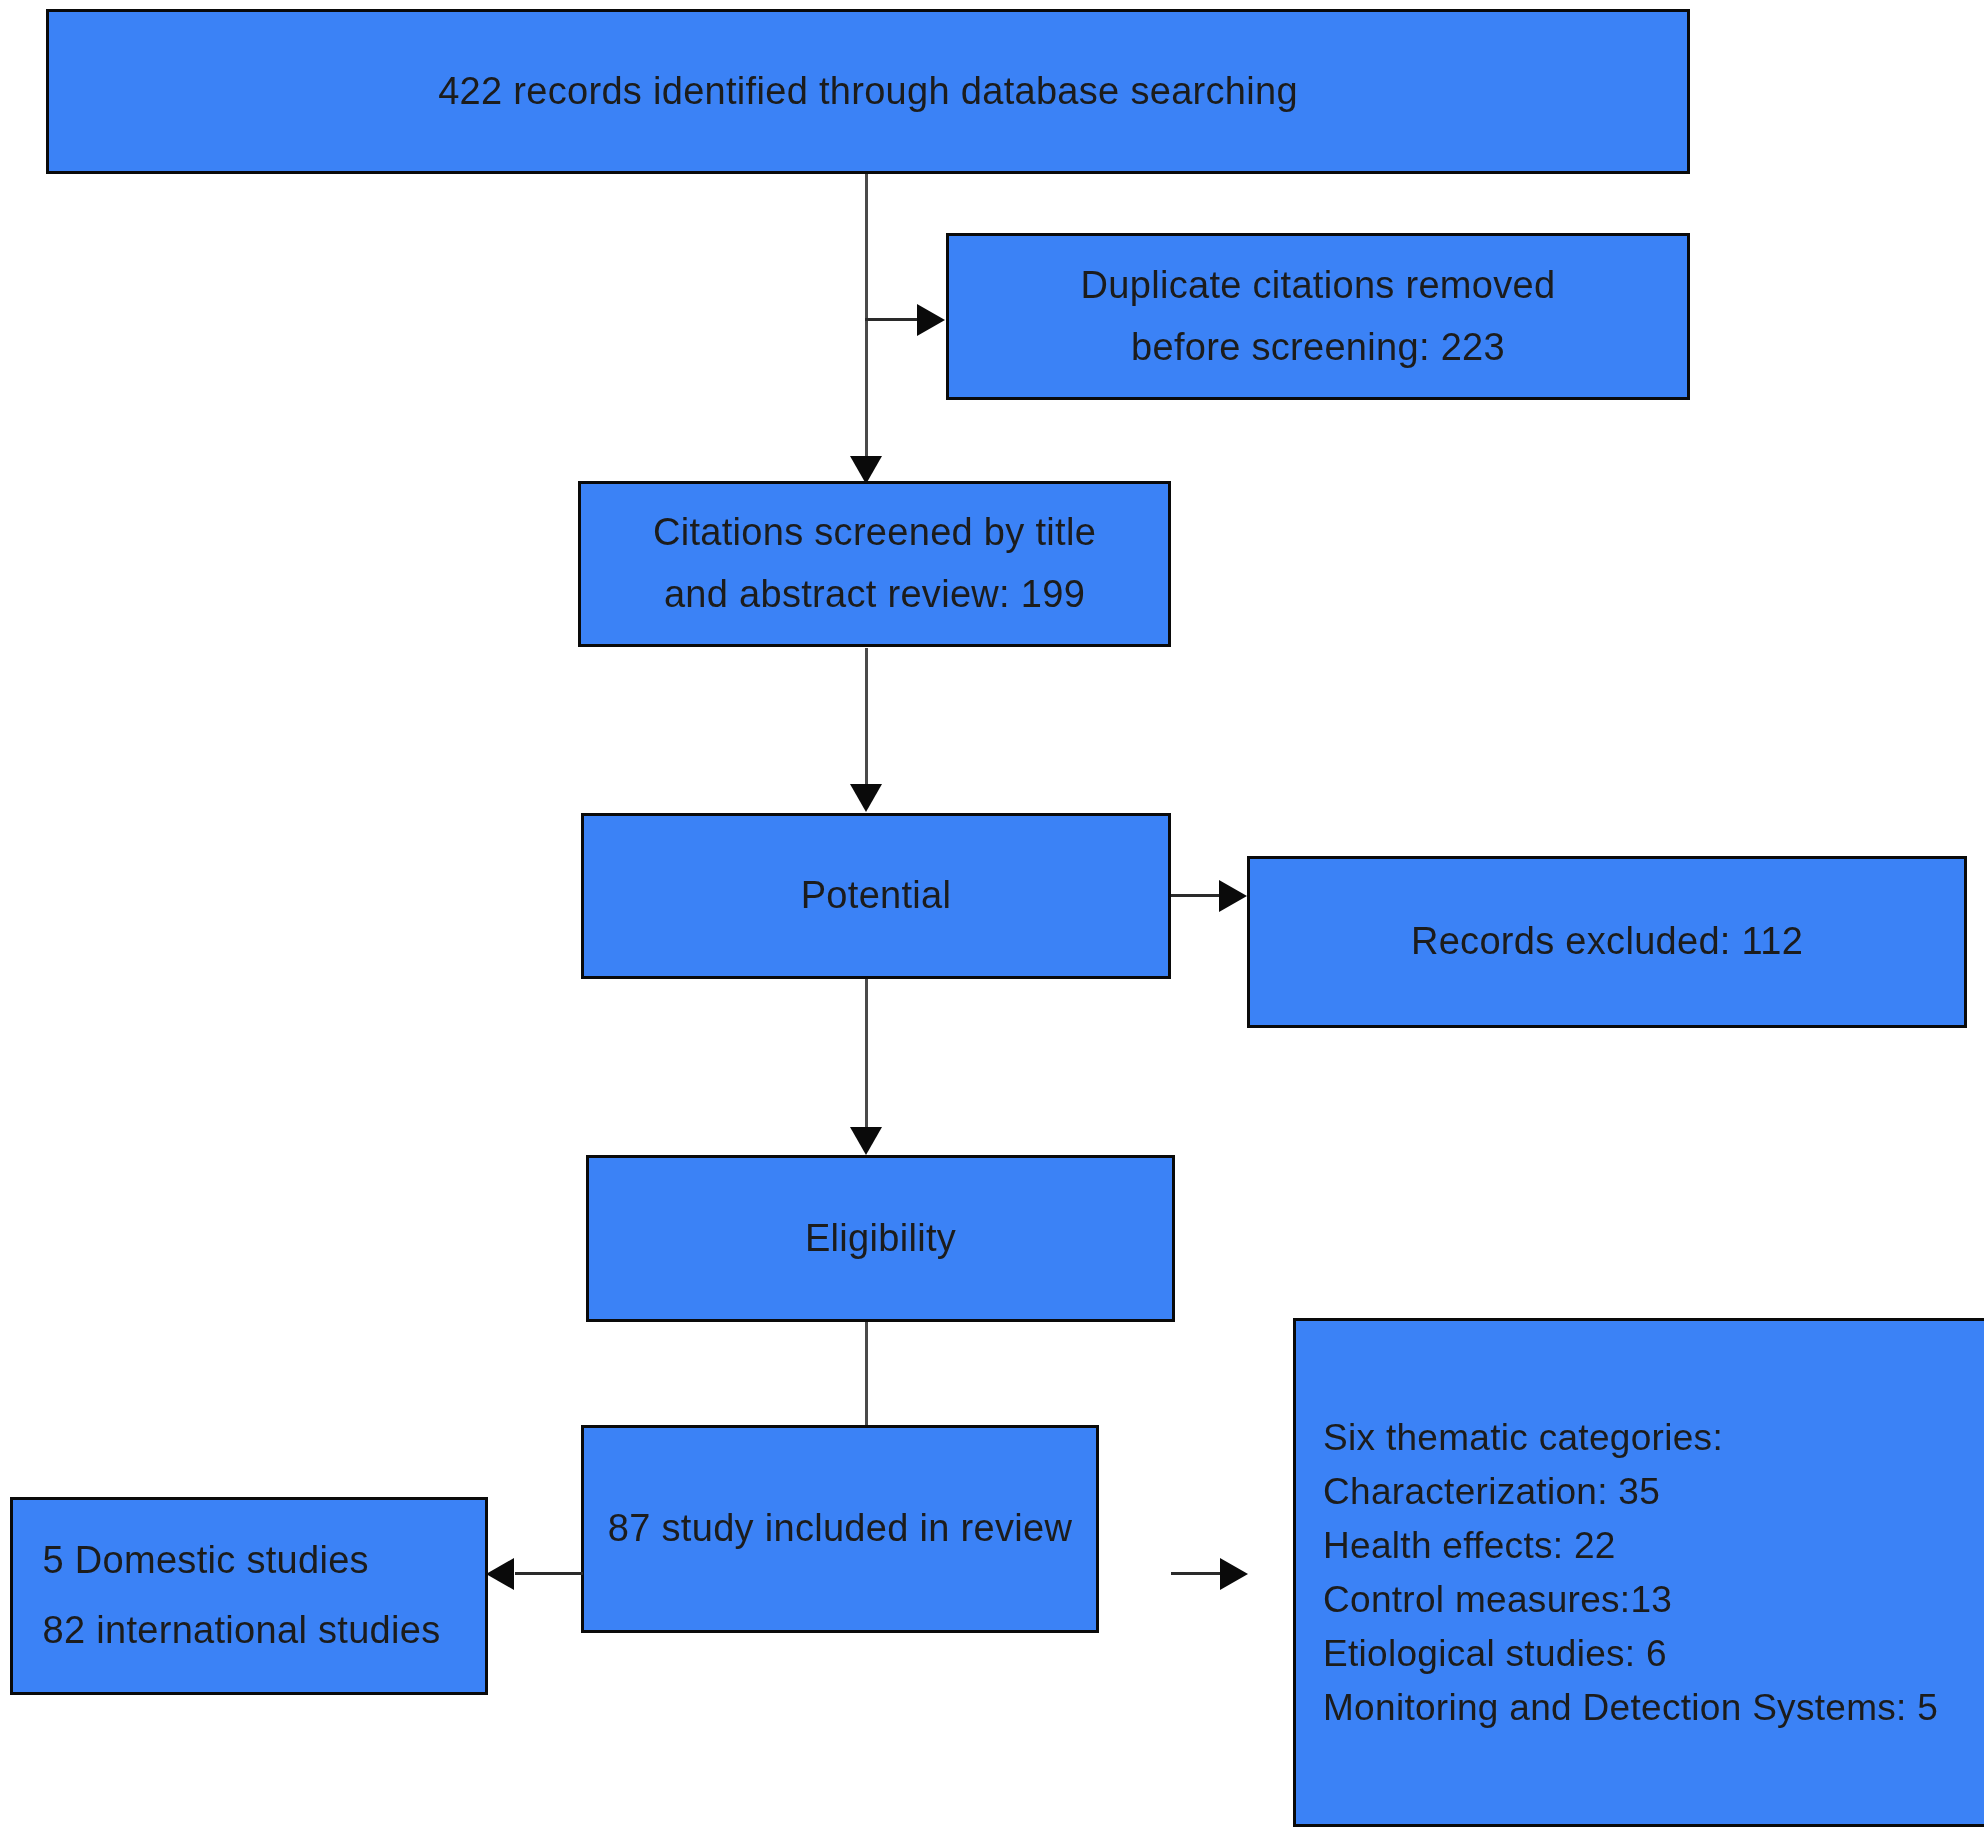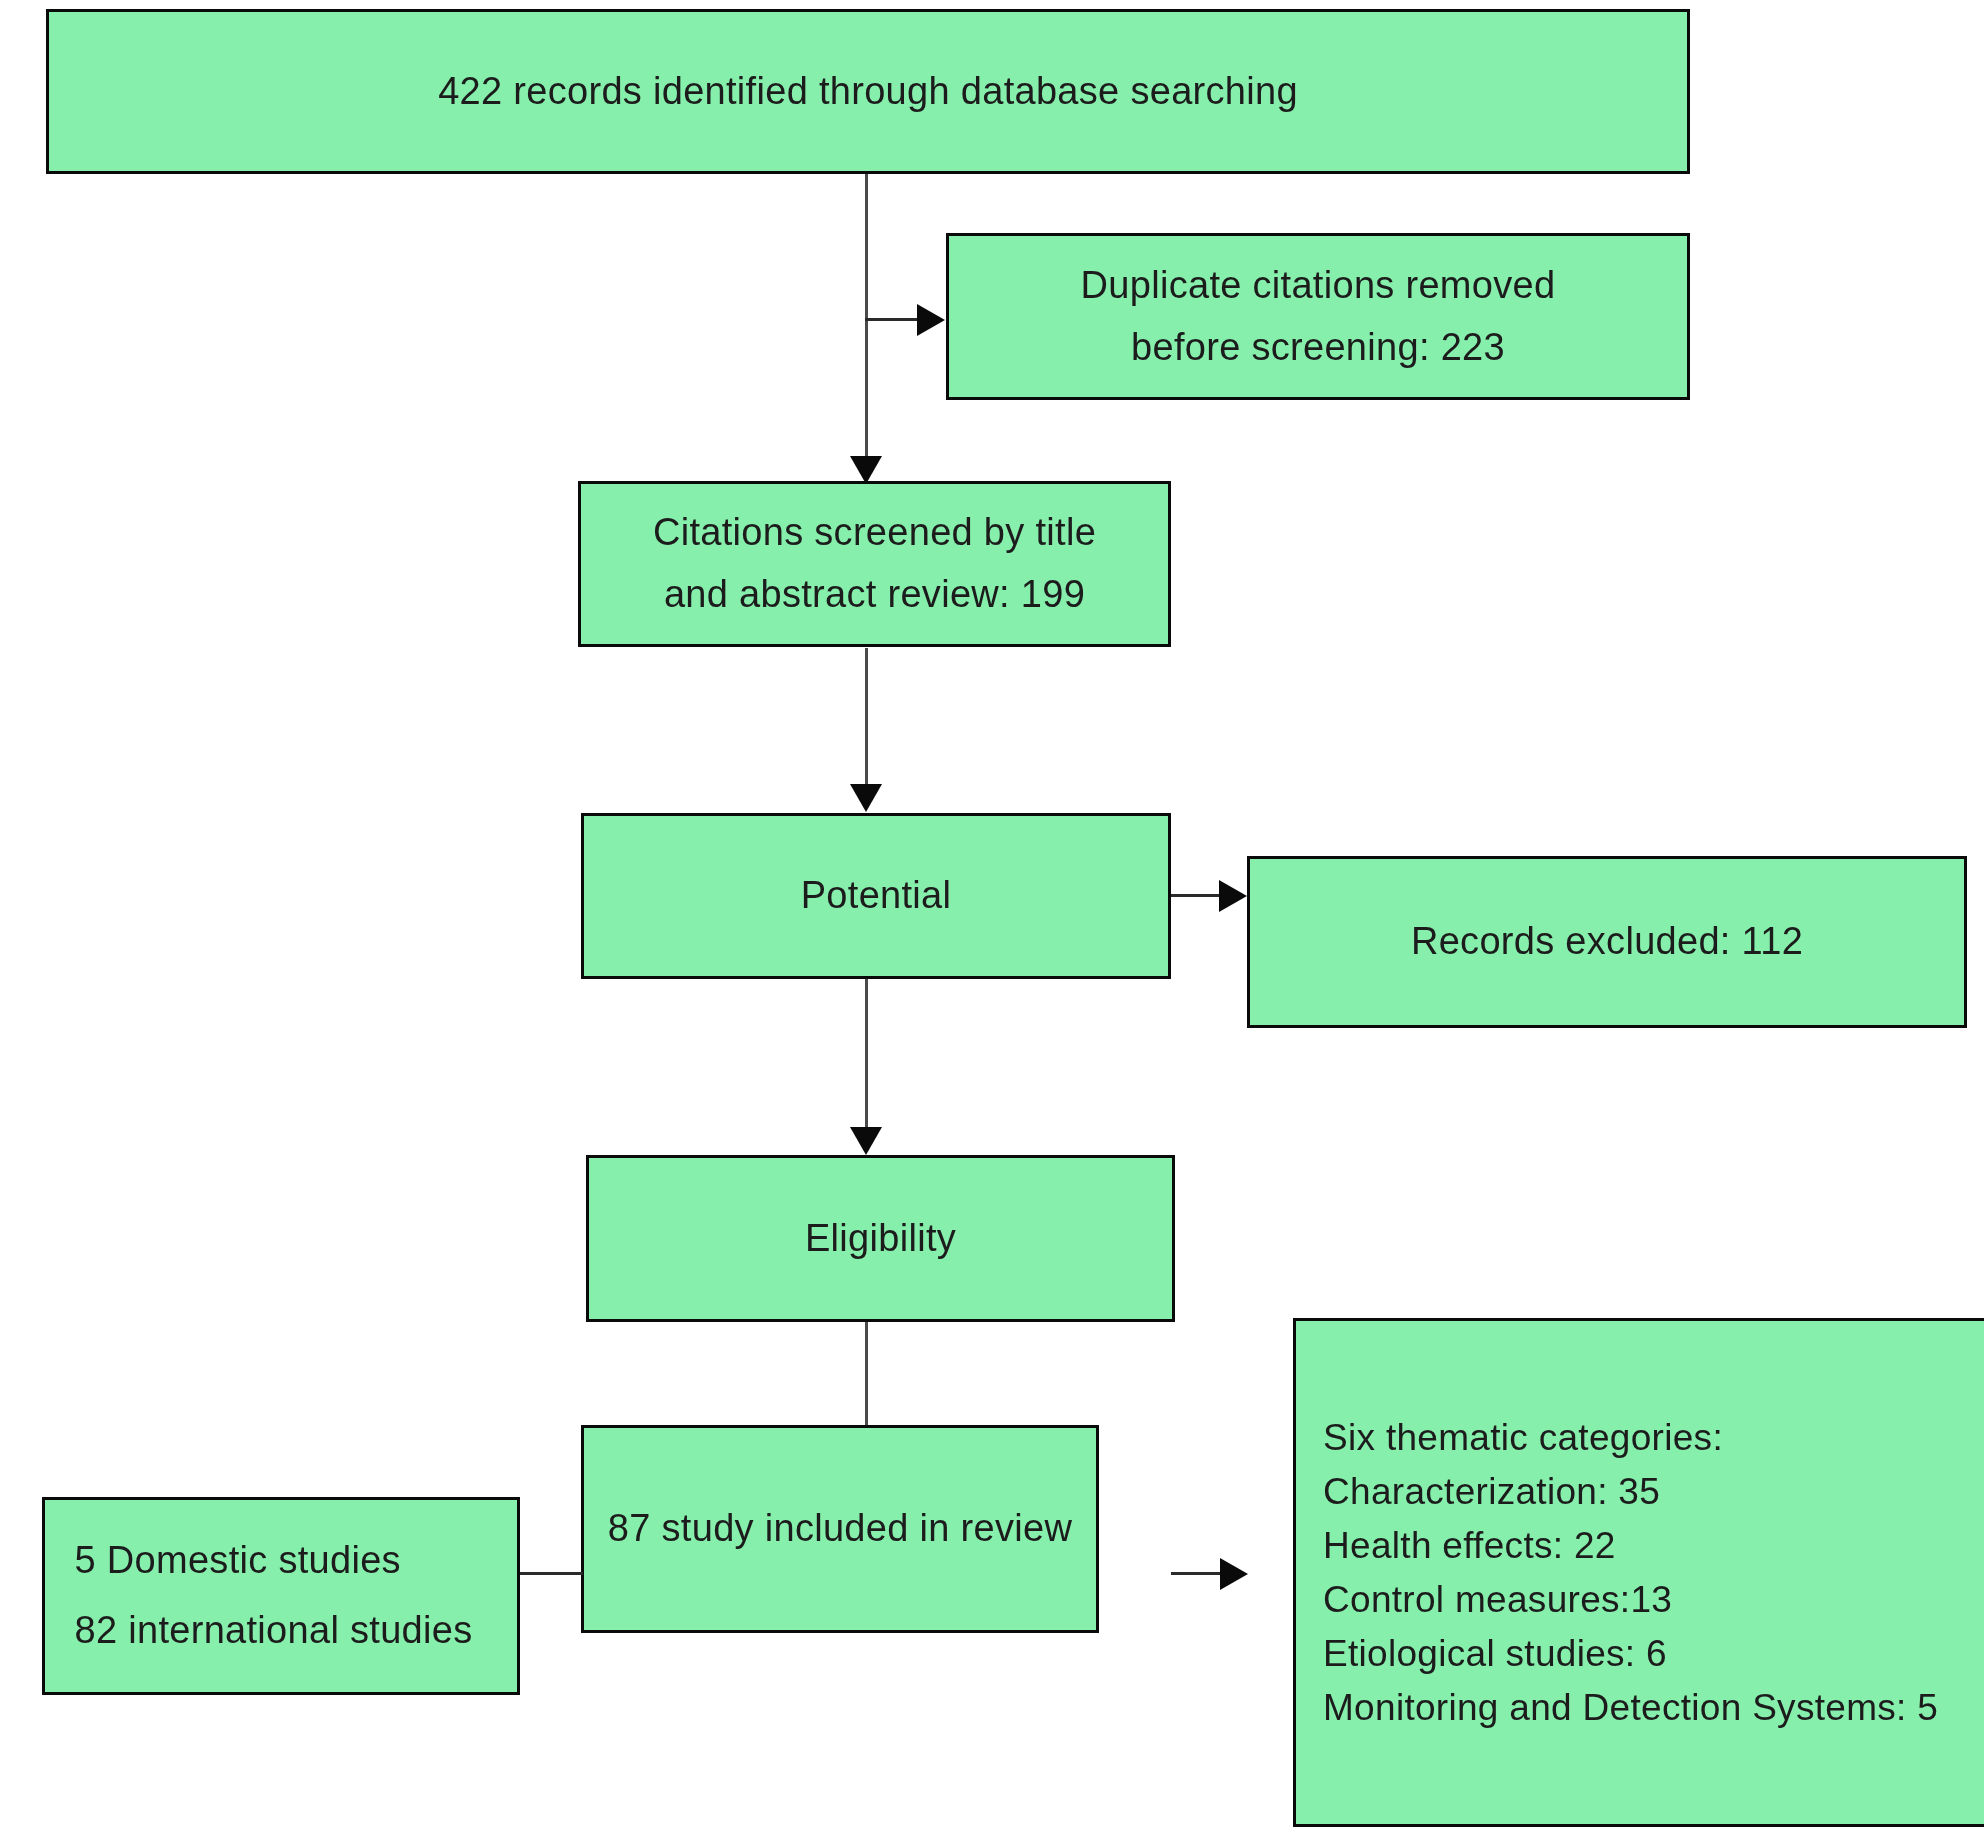--- a/index.html
+++ b/index.html
@@ -10,40 +10,39 @@
   #canvas{
     position:relative;
     width:1985px;
     height:1844px;
     background:#ffffff;
     overflow:hidden;
   }
   .node{
     position:absolute;
     box-sizing:border-box;
-    background:#86efac;
+    background:#3b82f6;
     border:3.1px solid #0a0a0a;
     display:flex;
     flex-direction:column;
     align-items:center;
     justify-content:center;
     text-align:center;
     font-size:38px;
     line-height:1.62;
     letter-spacing:0.3px;
     color:#1c1c1c;
     font-weight:400;
   }
   .node .line{display:block;white-space:nowrap;}
   .node.left-align{
     align-items:flex-start;
     text-align:left;
     justify-content:center;
     padding-left:29.6px;
-    margin-left:32px;
   }
   .node.left-align .line{padding:4.3px 0;}
   .node.pad-left{
     align-items:flex-start;
     text-align:left;
     padding-left:27px;
   }
 
   
   .vline{

